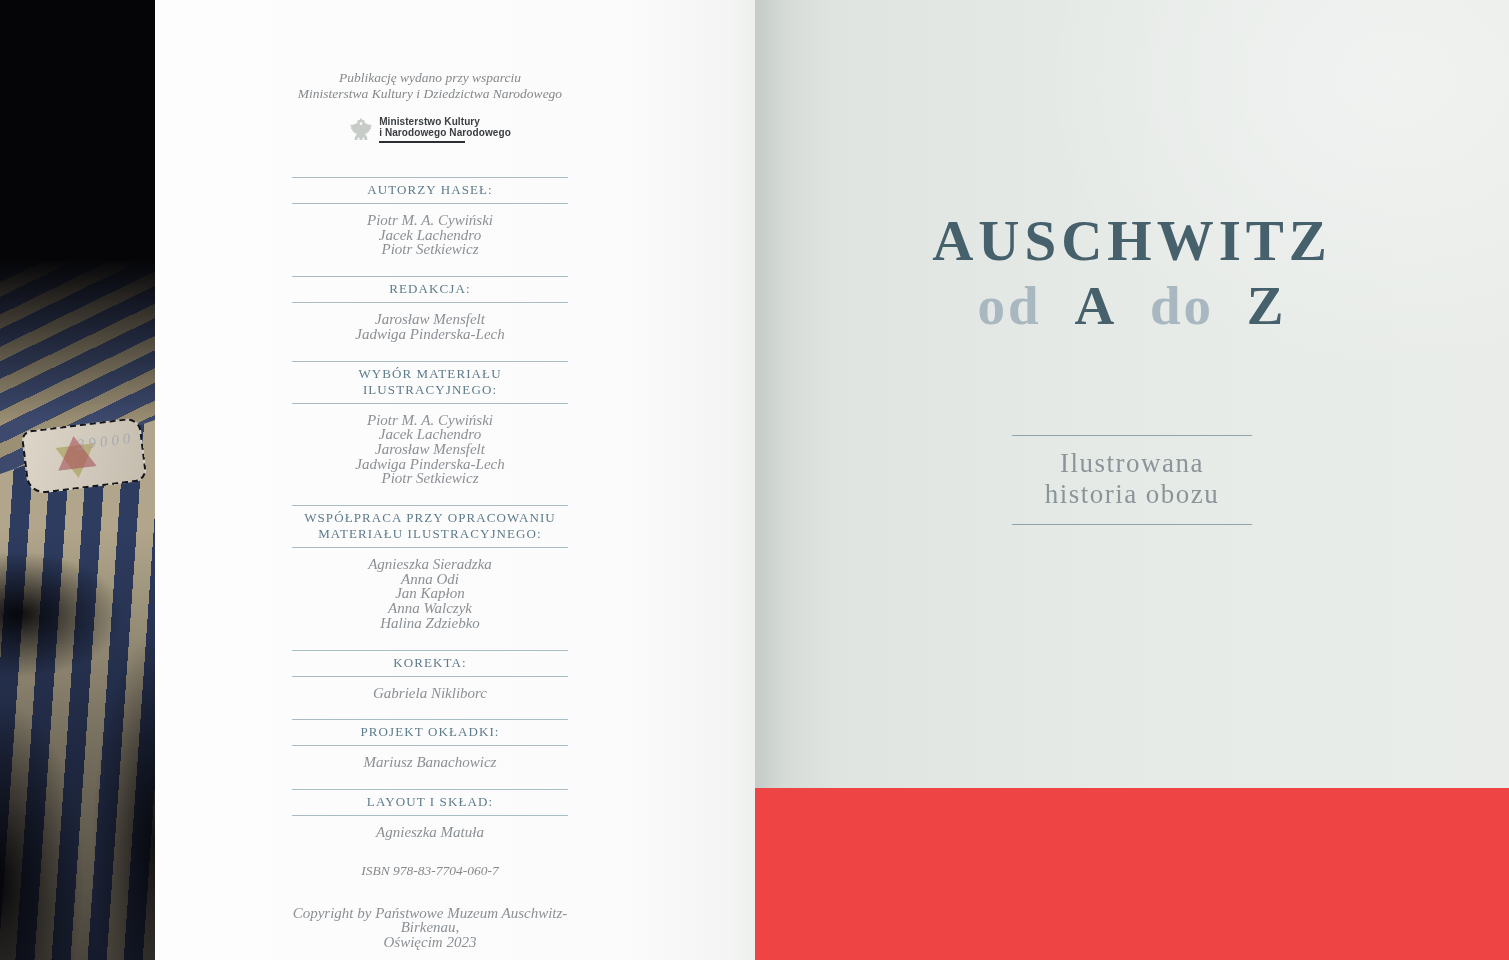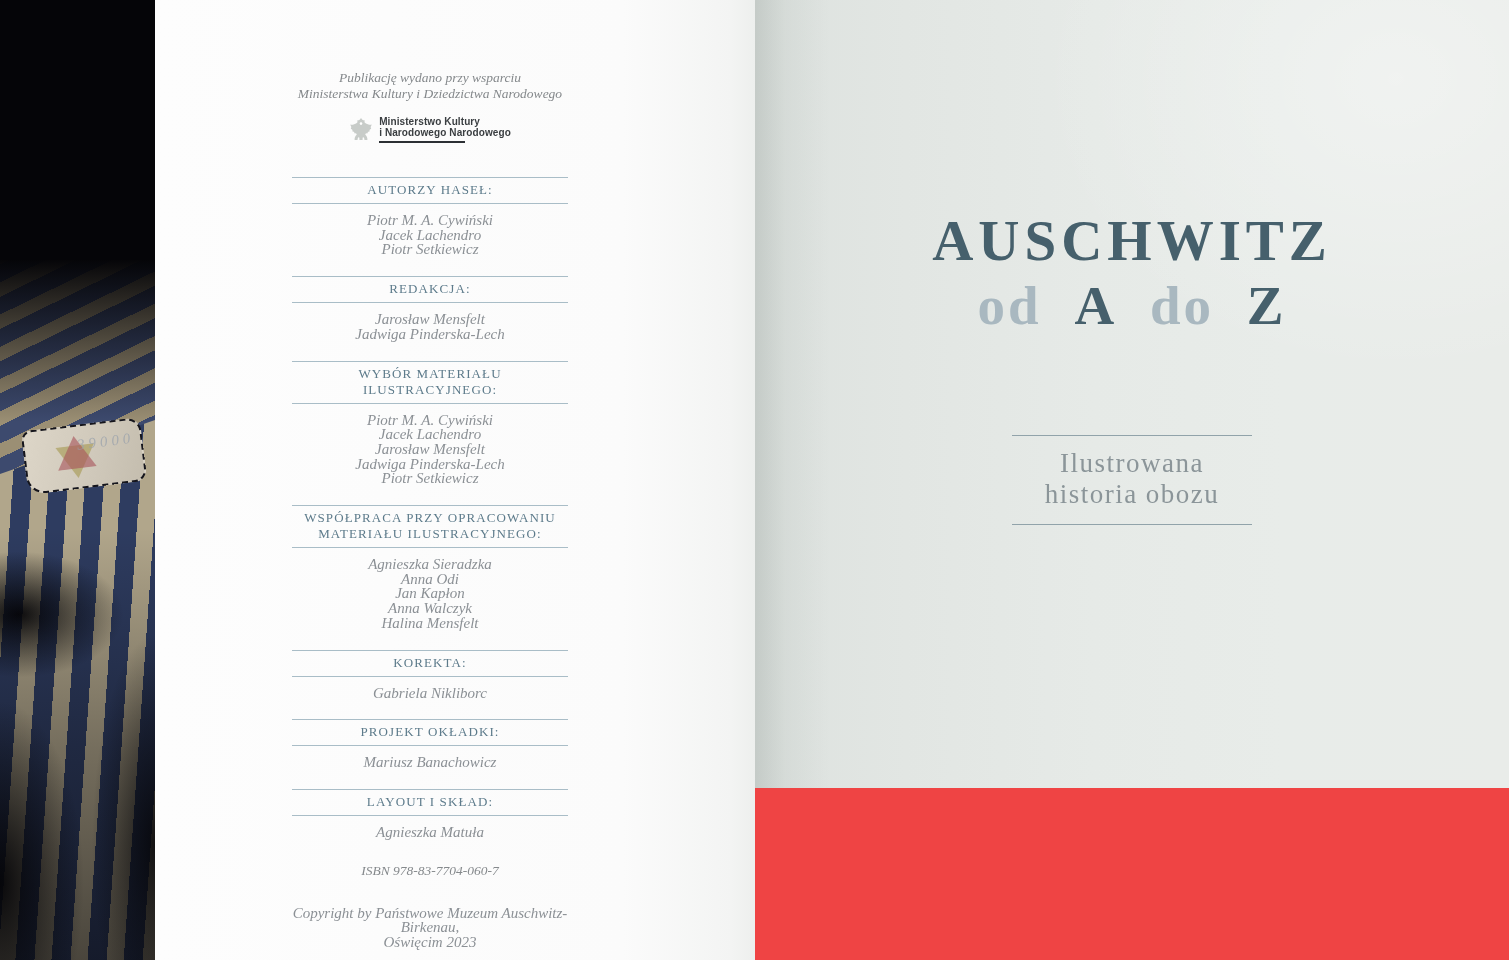--- a/index.html
+++ b/index.html
@@ -187,21 +187,21 @@
 
       <div class="section">
         <div class="rule"></div>
         <div class="sec-heading">WSPÓŁPRACA PRZY OPRACOWANIU MATERIAŁU ILUSTRACYJNEGO:</div>
         <div class="rule"></div>
         <div class="names">
           <div class="name">Agnieszka Sieradzka</div>
           <div class="name">Anna Odi</div>
           <div class="name">Jan Kapłon</div>
           <div class="name">Anna Walczyk</div>
-          <div class="name">Halina Mensfelt</div>
+          <div class="name">Halina Zdziebko</div>
         </div>
       </div>
 
       <div class="section">
         <div class="rule"></div>
         <div class="sec-heading">KOREKTA:</div>
         <div class="rule"></div>
         <div class="names">
           <div class="name">Gabriela Nikliborc</div>
         </div>

